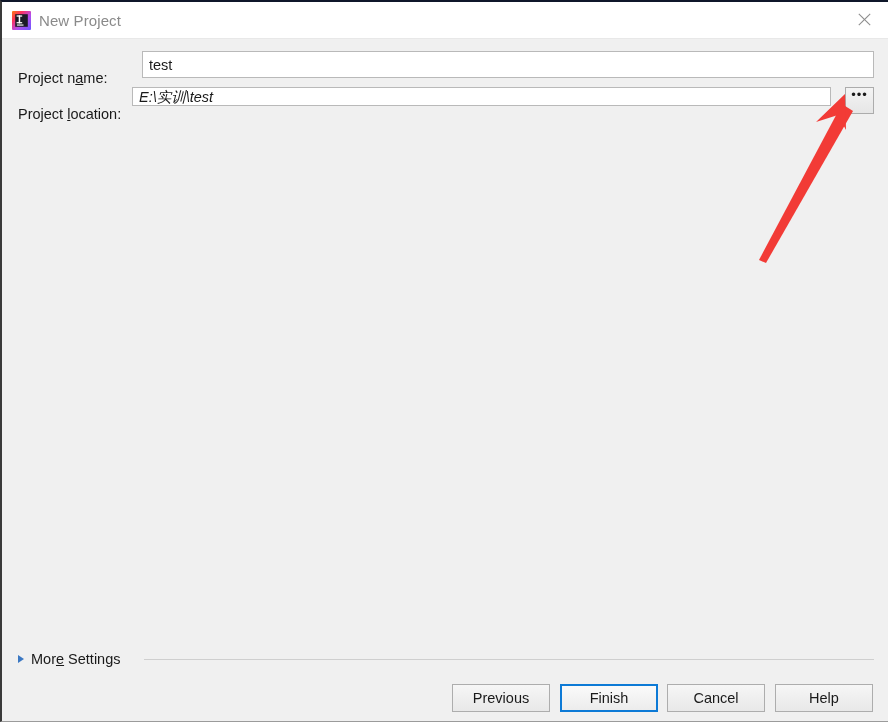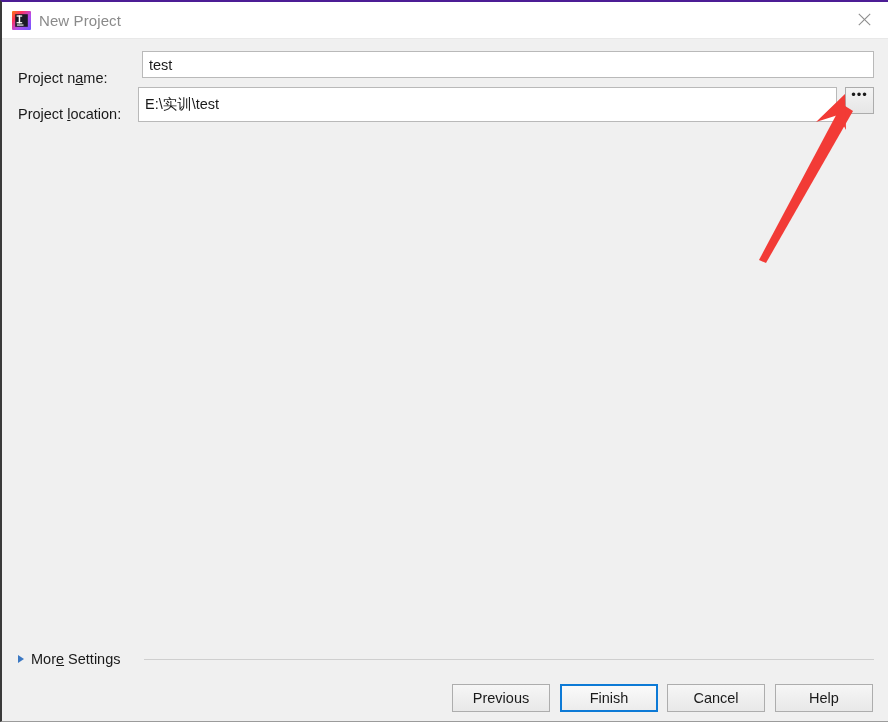--- a/index.html
+++ b/index.html
@@ -13,21 +13,21 @@
     font-family: "Liberation Sans", sans-serif;
     overflow: hidden;
   }
 
   #window {
     position: relative;
     width: 888px;
     height: 722px;
     background: #f0f0f0;
     box-sizing: border-box;
-    border-top: 2px solid #4c1d95;
+    border-top: 2px solid #0f172a;
     border-left: 2px solid #3a3a3a;
     border-bottom: 1px solid #9b9b9b;
     overflow: hidden;
   }
 
   
   #titlebar {
     position: absolute;
     left: 0;
     top: 0;
@@ -88,21 +88,21 @@
     font-family: "Liberation Sans", sans-serif;
     font-size: 14.5px;
     color: #1a1a1a;
     padding: 3px 6px;
     outline: none;
     line-height: 24px;
   }
   #project-name-label  { left: 16px; top: 55px; }
   #project-name-input  { left: 140px; top: 49px; width: 732px; height: 27px; }
   #project-location-label { left: 16px; top: 91px; }
-  #project-location-input { left: 136px; top: 85px; width: 699px; height: 35px; }
+  #project-location-input { left: 130px; top: 85px; width: 699px; height: 19px; font-style: italic; }
 
   #browse-button {
     position: absolute;
     left: 843px;
     top: 85px;
     width: 29px;
     height: 27px;
     box-sizing: border-box;
     background: linear-gradient(#f4f4f4, #e6e6e6);
     border: 1px solid #acacac;

